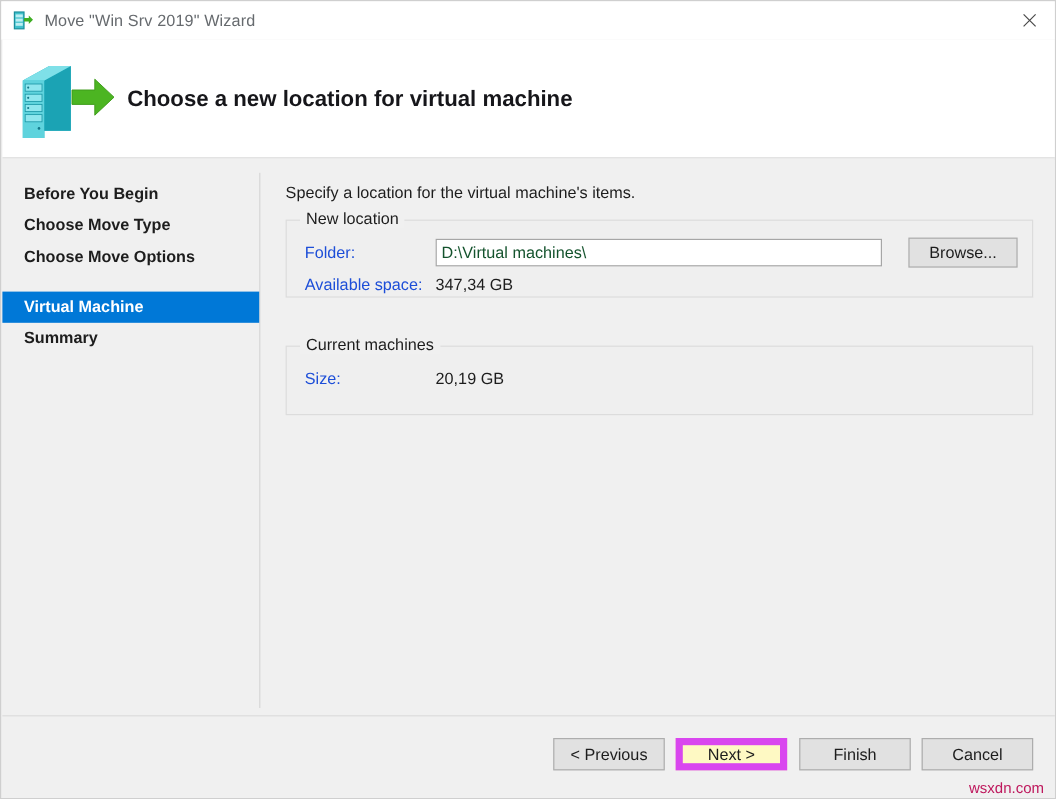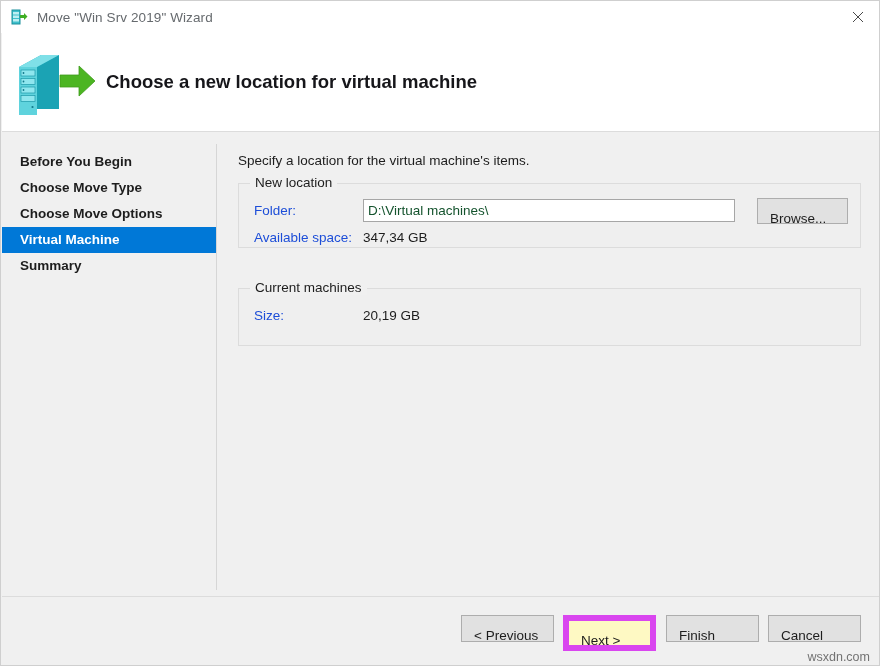--- a/index.html
+++ b/index.html
@@ -116,20 +116,21 @@
     padding-left: 18px;
     font-size: 13.5px;
     color: #1d1d1d;
     white-space: nowrap;
     cursor: default;
     box-sizing: border-box;
   }
   .nav-item.selected {
     background: #0078d7;
     color: #ffffff;
+    margin-top: 16px;
   }
 
   
   .main {
     position: absolute;
     left: 215px;
     top: 0;
     width: 663px;
     height: 463px;
   }
@@ -197,23 +198,23 @@
   }
 
   .btn {
     position: absolute;
     box-sizing: border-box;
     background: #e1e1e1;
     border: 1px solid #adadad;
     font-family: "Liberation Sans", sans-serif;
     font-size: 13.5px;
     color: #1d1d1d;
-    text-align: left;
+    text-align: center;
     cursor: default;
-    padding: 12px;
+    padding: 0;
     white-space: nowrap;
   }
   .btn.default {
     border: 6px solid #d946ef;
     background: #fef9c3;
   }
 
   
   .footer {
     position: absolute;
@@ -223,21 +224,21 @@
     height: 70px;
     background: #f0f0f0;
     border-top: 1px solid #dcdcdc;
     box-sizing: border-box;
   }
   .watermark {
     position: absolute;
     right: 10px;
     bottom: 2px;
     font-size: 12.5px;
-    color: #737373;
+    color: #be185d;
     white-space: nowrap;
   }
 </style>
 </head>
 <body>
 
 <div class="window">
 
   <div class="titlebar">
     <svg class="titlebar-icon" viewBox="0 0 18 18">

